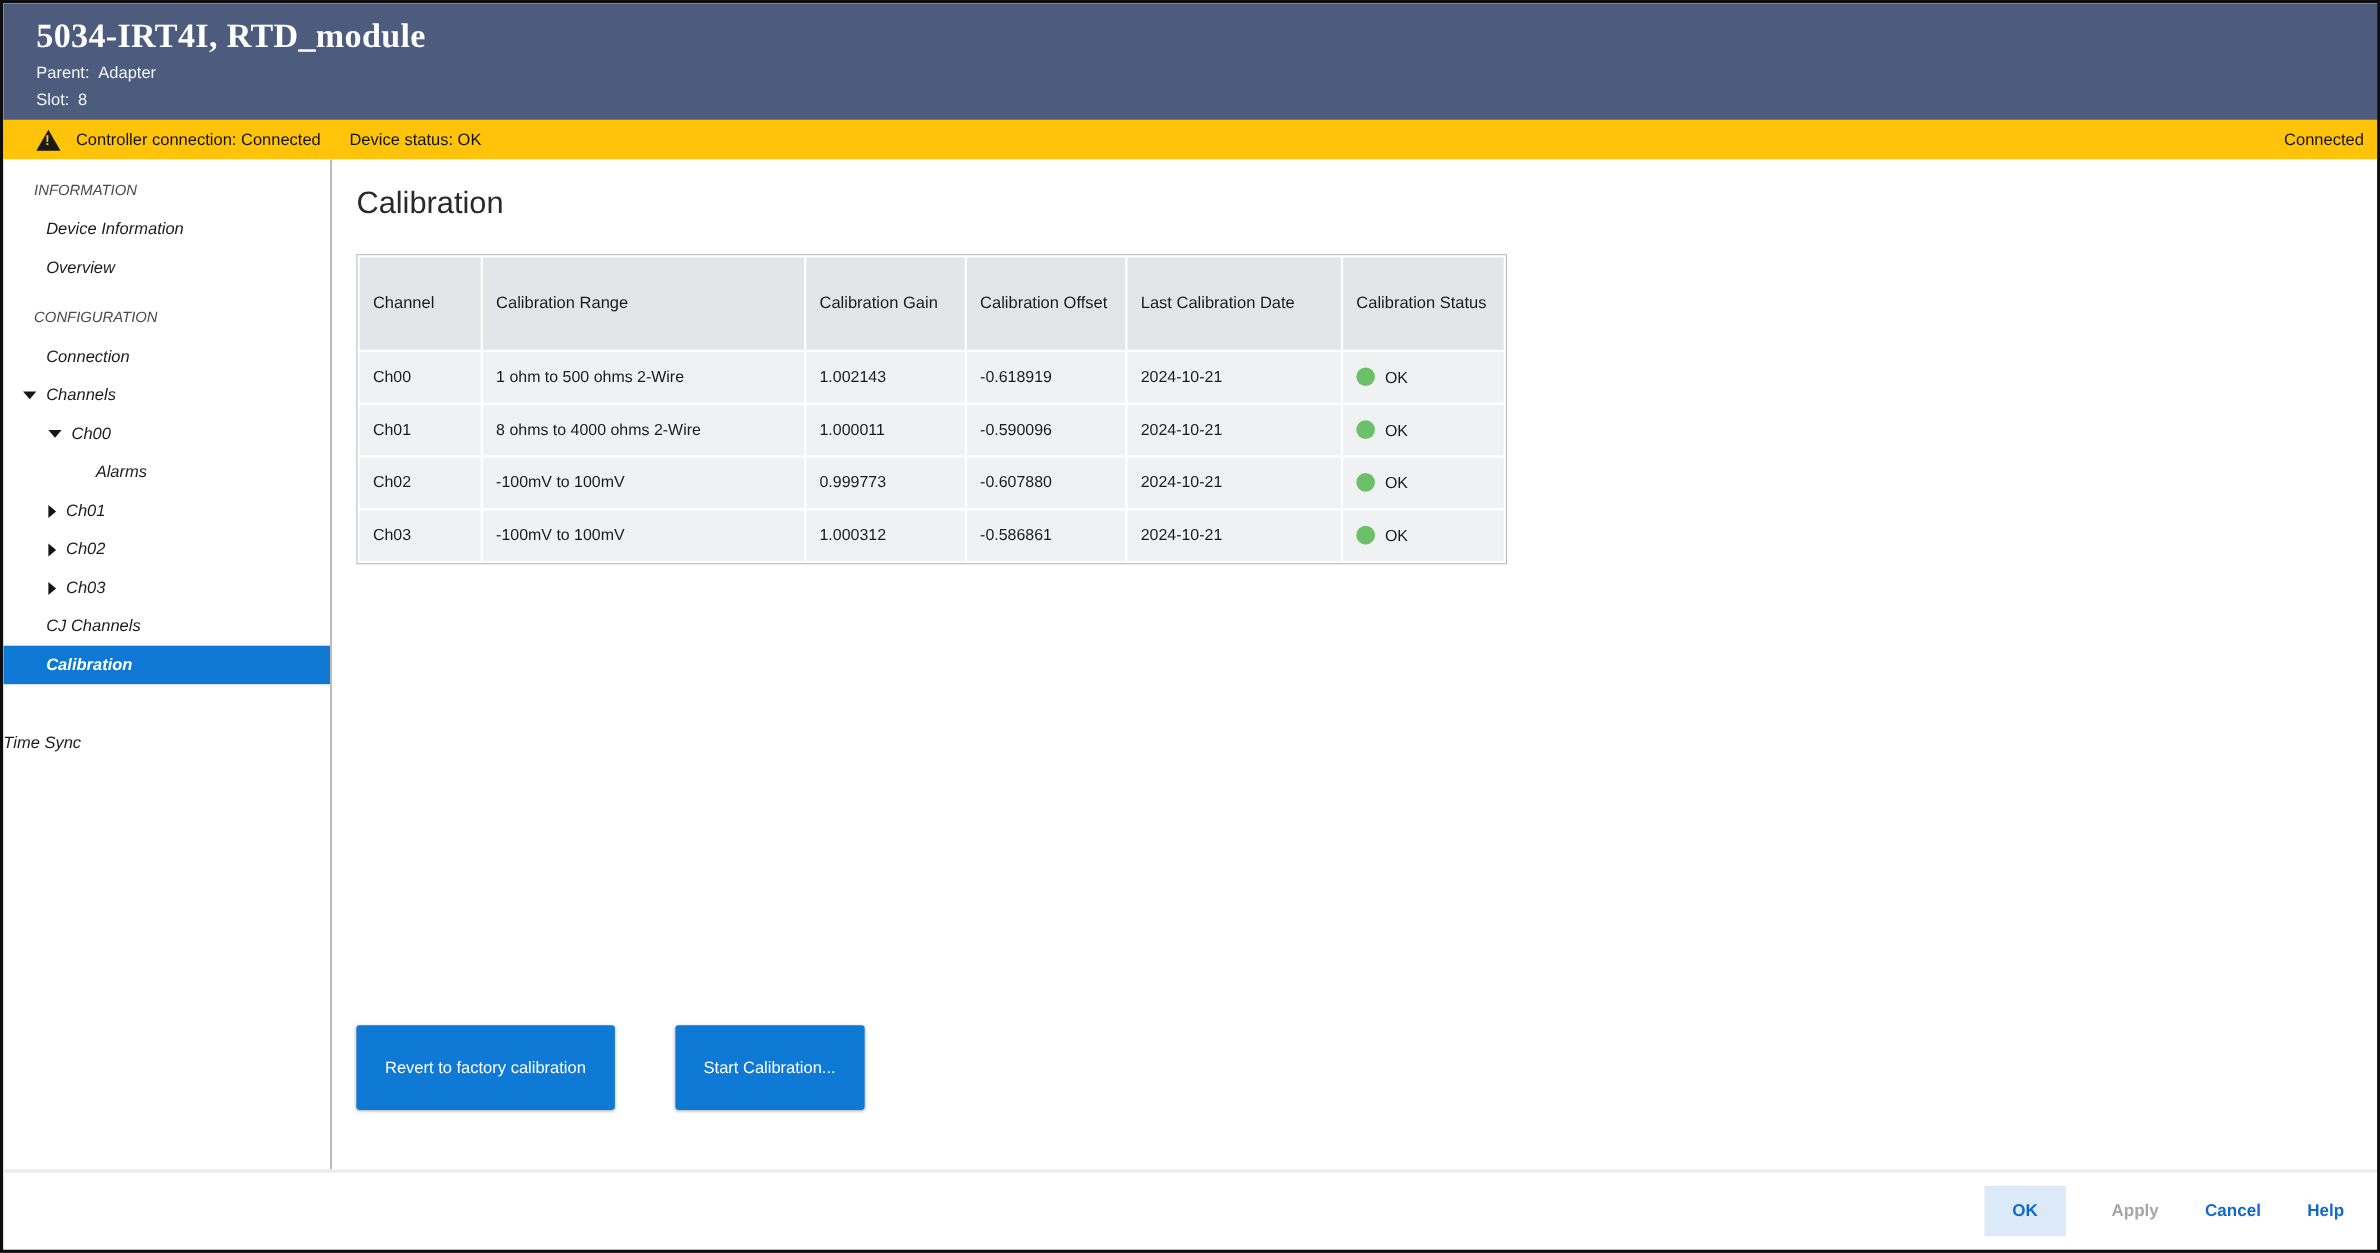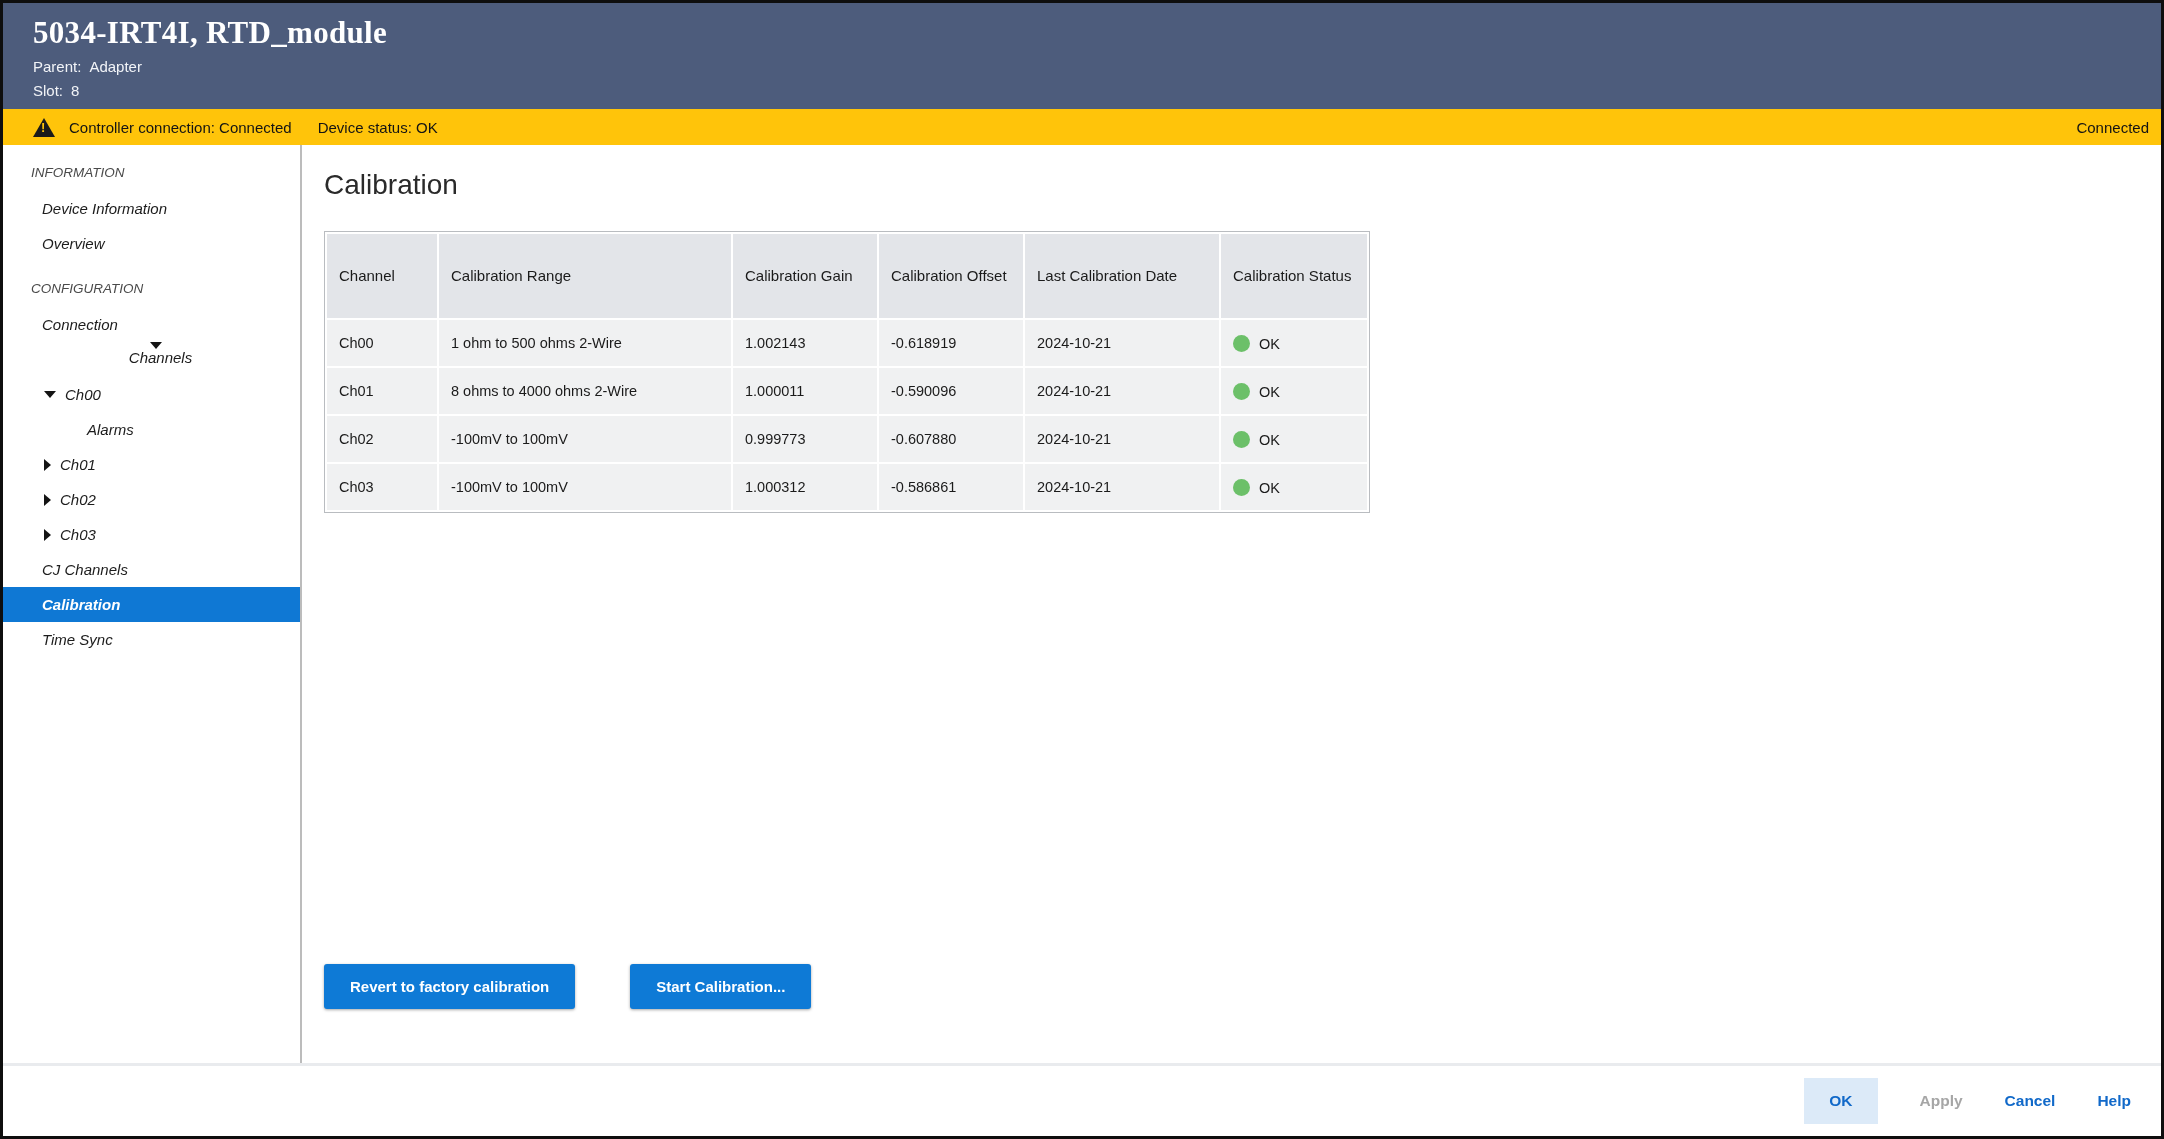--- a/index.html
+++ b/index.html
@@ -49,22 +49,22 @@
               border:1px solid #b9bcc0; background:#fff; }
   table.cal th { background:#e3e5e9; font-weight:400; font-size:15px; text-align:left;
                  padding:8px 12px; height:84px; vertical-align:middle; color:#1b1b1b; line-height:1.5; }
   table.cal td { background:#f0f1f2; font-size:14.5px; padding:0 12px; height:46px;
                  color:#1b1b1b; vertical-align:middle; }
   .c0{width:110px} .c1{width:292px} .c2{width:144px} .c3{width:144px} .c4{width:194px} .c5{width:146px}
   .dot { display:inline-block; width:17px; height:17px; border-radius:50%; background:#6cc069;
          margin-right:9px; vertical-align:-3px; }
 
   .actions { position:absolute; left:22px; bottom:54px; display:flex; gap:55px; }
-  .btn-primary { background:#0e7ad6; color:#fff; font-weight:bold; font-size:15px; border:none;
-                 padding:14px 26px; border-radius:3px; box-shadow:0 1px 3px rgba(0,0,0,.35); cursor:pointer; }
+  .btn-primary { background:#0e7ad6; color:#fff; font-weight:normal; font-size:15px; border:none;
+                 padding:30px 26px; border-radius:3px; box-shadow:0 1px 3px rgba(0,0,0,.35); cursor:pointer; }
 
   
   .footer { flex:0 0 73px; border-top:3px solid #e9ebee; background:#fff;
             display:flex; align-items:center; justify-content:flex-end; gap:42px; padding-right:30px; }
   .flink { font-family:"Liberation Sans", sans-serif; font-size:15.5px; font-weight:bold;
            color:#1169c9; background:none; border:none; cursor:pointer; }
   .flink.ok { background:#dceaf8; padding:14px 25px; }
   .flink.disabled { color:#a6a6a6; cursor:default; }
 </style>
 </head>
@@ -97,21 +97,21 @@
         <div class="nav-item" style="padding-left: 39px;">
           <span>Device Information</span>
         </div>
         <div class="nav-item" style="padding-left: 39px;">
           <span>Overview</span>
         </div>
         <div class="nav-section">CONFIGURATION</div>
         <div class="nav-item" style="padding-left: 39px;">
           <span>Connection</span>
         </div>
-        <div class="nav-item" style="padding-left: 18px; flex-direction: column;">
+        <div class="nav-item" style="padding-left: 18px;">
           <span class="caret caret-down"></span>
           <span>Channels</span>
         </div>
         <div class="nav-item" style="padding-left: 41px;">
           <span class="caret caret-down"></span>
           <span>Ch00</span>
         </div>
         <div class="nav-item" style="padding-left: 84px;">
           <span>Alarms</span>
         </div>
@@ -126,21 +126,21 @@
         <div class="nav-item" style="padding-left: 41px;">
           <span class="caret caret-right"></span>
           <span>Ch03</span>
         </div>
         <div class="nav-item" style="padding-left: 39px;">
           <span>CJ Channels</span>
         </div>
         <div class="nav-item selected" style="padding-left: 39px;">
           <span>Calibration</span>
         </div>
-        <div class="nav-item" style="padding-left: 39px;">
+        <div class="nav-item" style=" margin-top: 36px;">
           <span>Time Sync</span>
         </div>
       </nav>
 
     <main class="main">
       <h1>Calibration</h1>
 
       <table class="cal">
         <thead>
           <tr id="cal-head">

